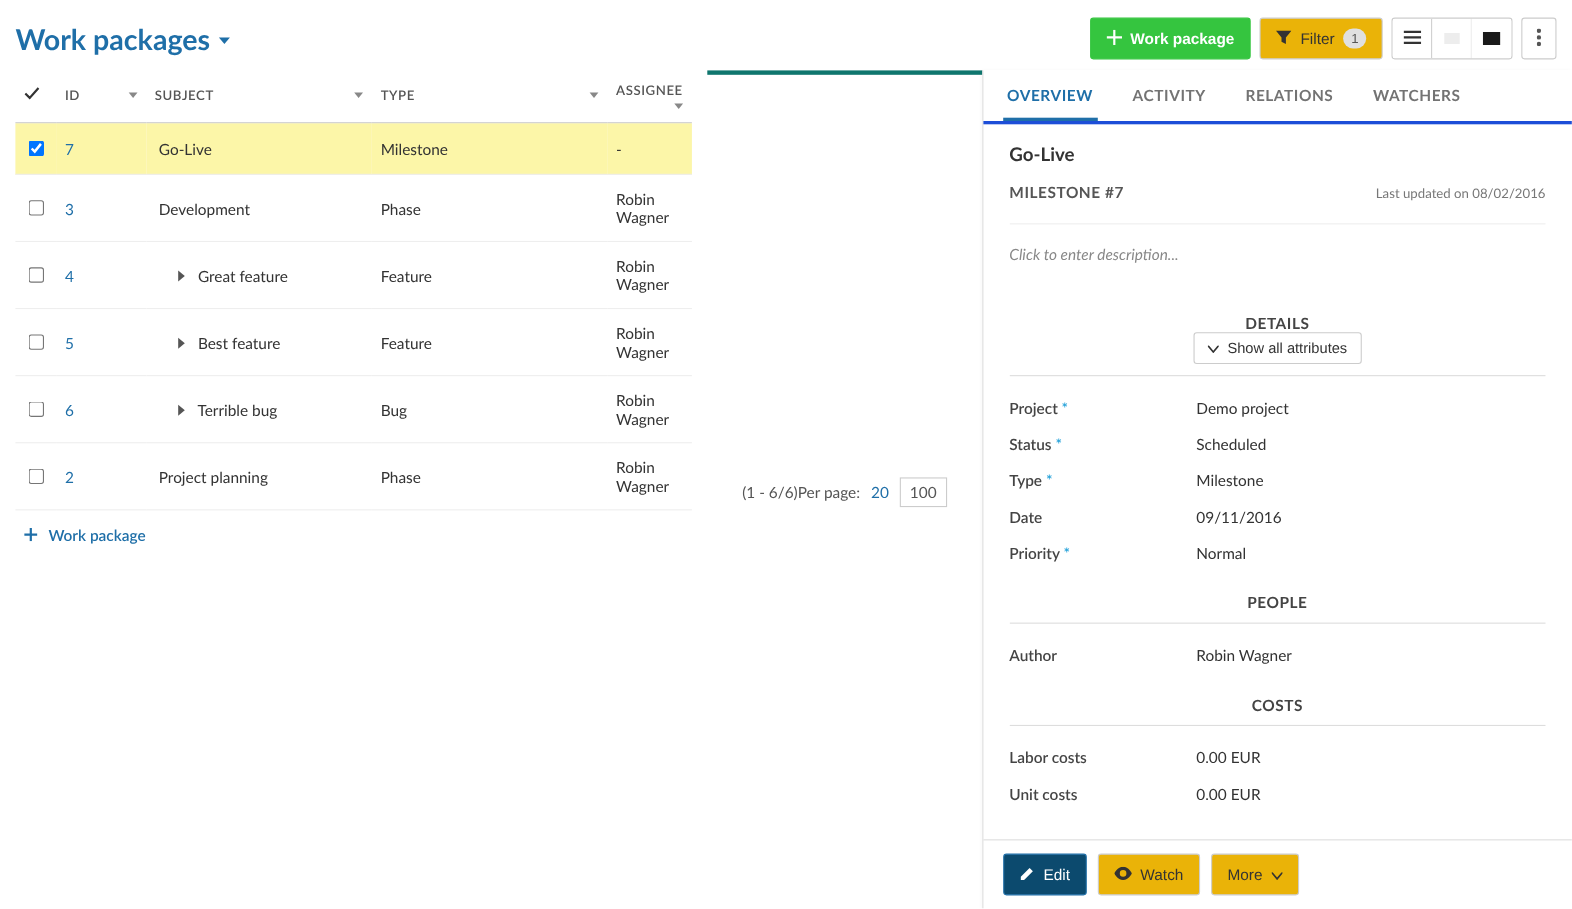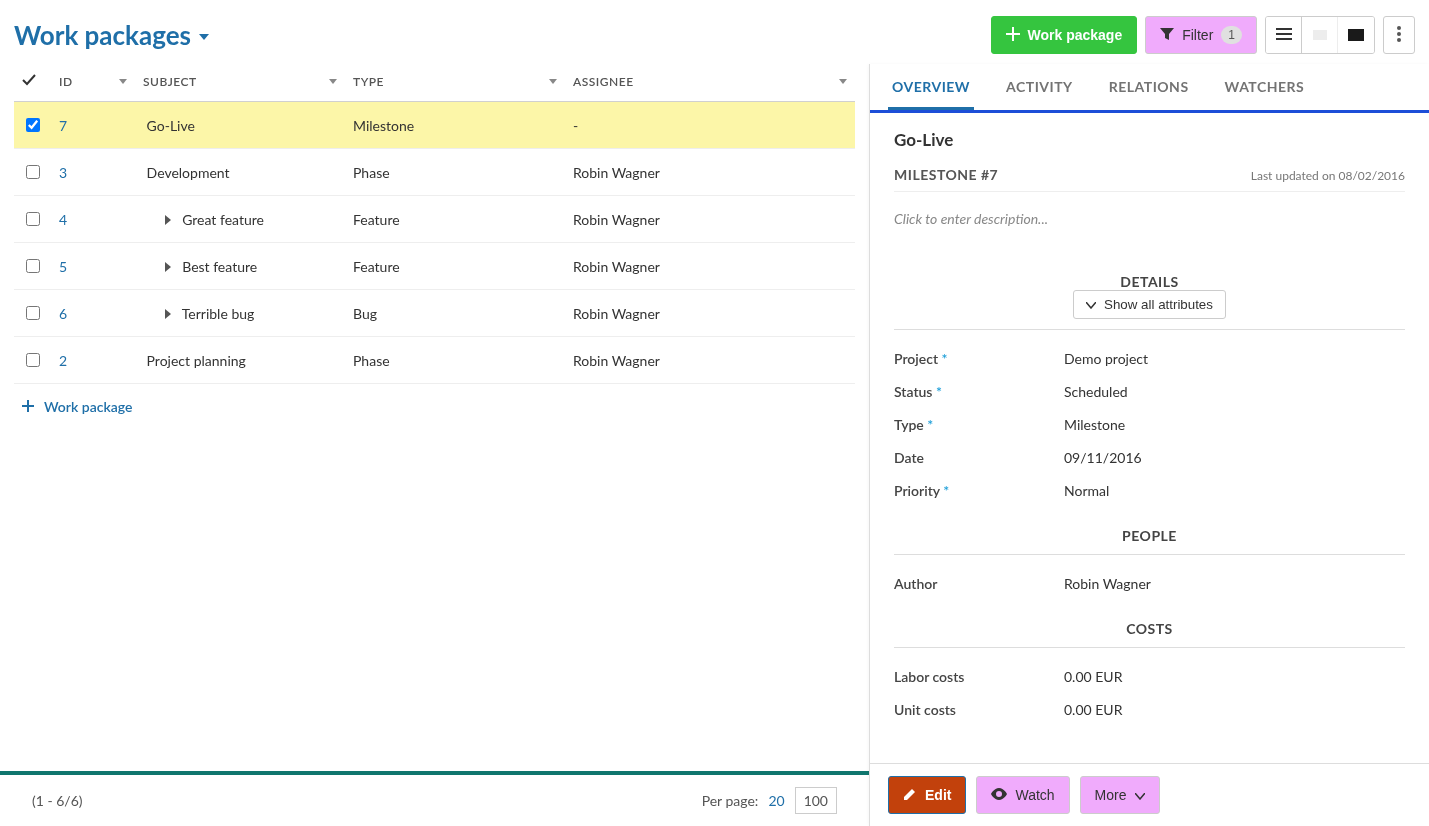--- a/index.html
+++ b/index.html
@@ -31,21 +31,21 @@
     border-top: 6px solid #1f6fa8;
     display: inline-block;
     margin-top: 4px;
   }
   .spacer { flex: 1; }
   .btn {
     display: inline-flex;
     align-items: center;
     gap: 8px;
     border: 1px solid #ccc;
-    background: #f0abfc;
+    background: #eab308;
     padding: 8px 14px;
     border-radius: 3px;
     cursor: pointer;
     font-size: 14px;
     color: #333;
     height: 38px;
   }
   .btn.green {
     background: #35c53f;
     border-color: #35c53f;
@@ -83,21 +83,21 @@
     border: 1px solid #ccc;
     border-radius: 3px;
     display: flex; align-items:center; justify-content:center;
     cursor: pointer;
     background:#fff;
   }
   .content { display: flex; flex: 1; min-height: 0; }
   .table-area {
     flex: 1 1 auto;
     display: flex;
-    flex-direction: column;
+    flex-direction: row;
     min-width: 0;
   }
   .table-wrap { flex: 1; overflow: auto; padding: 0 14px; }
   table.wp {
     width: 100%;
     border-collapse: collapse;
   }
   table.wp th {
     text-align: left;
     font-size: 12px;
@@ -171,21 +171,21 @@
     letter-spacing: 0.5px;
     color: #737373;
     cursor: pointer;
   }
   .tab.active {
     color: #1f6fa8;
     border-bottom: 3px solid #1f6fa8;
   }
   .panel-body { flex:1; overflow:auto; padding: 10px 24px 20px 24px; }
   .panel-title { font-size: 17px; font-weight: 700; color: #333; padding: 6px 0 16px; }
-  .meta-row { display:flex; justify-content:space-between; align-items:baseline; border-bottom:1px solid #eee; padding-bottom:8px; margin-bottom:10px;gap:11px;}
+  .meta-row { display:flex; justify-content:space-between; align-items:baseline; border-bottom:1px solid #eee; padding-bottom:20px; margin-bottom:10px;gap:11px;}
   .meta-left { font-weight:700; letter-spacing:0.5px; color:#555; }
   .meta-right { font-size:12px; color:#777; }
   .desc-placeholder { font-style: italic; color:#888; padding:8px 0 26px; }
   .section-head {
     display:flex; justify-content:space-between; align-items:center;
     border-bottom:1px solid #ddd; padding:8px 0 10px; margin-top:12px; margin-bottom:12px;flex-direction:column;
   }
   .section-head h4 { margin:0; font-size:14px; font-weight:700; letter-spacing:0.5px; color:#444;}
   .outline-btn {
     border:1px solid #ccc; border-radius:3px; background:#fff; cursor:pointer;
@@ -194,21 +194,21 @@
   .attr-row { display:flex; padding:8px 0; }
   .attr-label { width:170px; color:#444; font-weight:600; }
   .attr-label .req { color:#1f9fd8; }
   .attr-value { color:#333; }
   .panel-actions {
     border-top:1px solid #ddd;
     padding:12px 18px;
     display:flex; gap:10px; align-items:center;
   }
   .btn.primary {
-    background:#c2410c; border-color:#1f6fa8; color:#fff; font-weight:700;
+    background:#0c4a6e; border-color:#1f6fa8; color:#fff; font-weight:400;
   }
   .svg-icon { display:inline-block; vertical-align:middle; }
   input[type="checkbox"] { width:14px; height:14px; cursor:pointer; }
 </style>
 </head>
 <body>
 
 <div class="app">
 
   <div class="toolbar">

